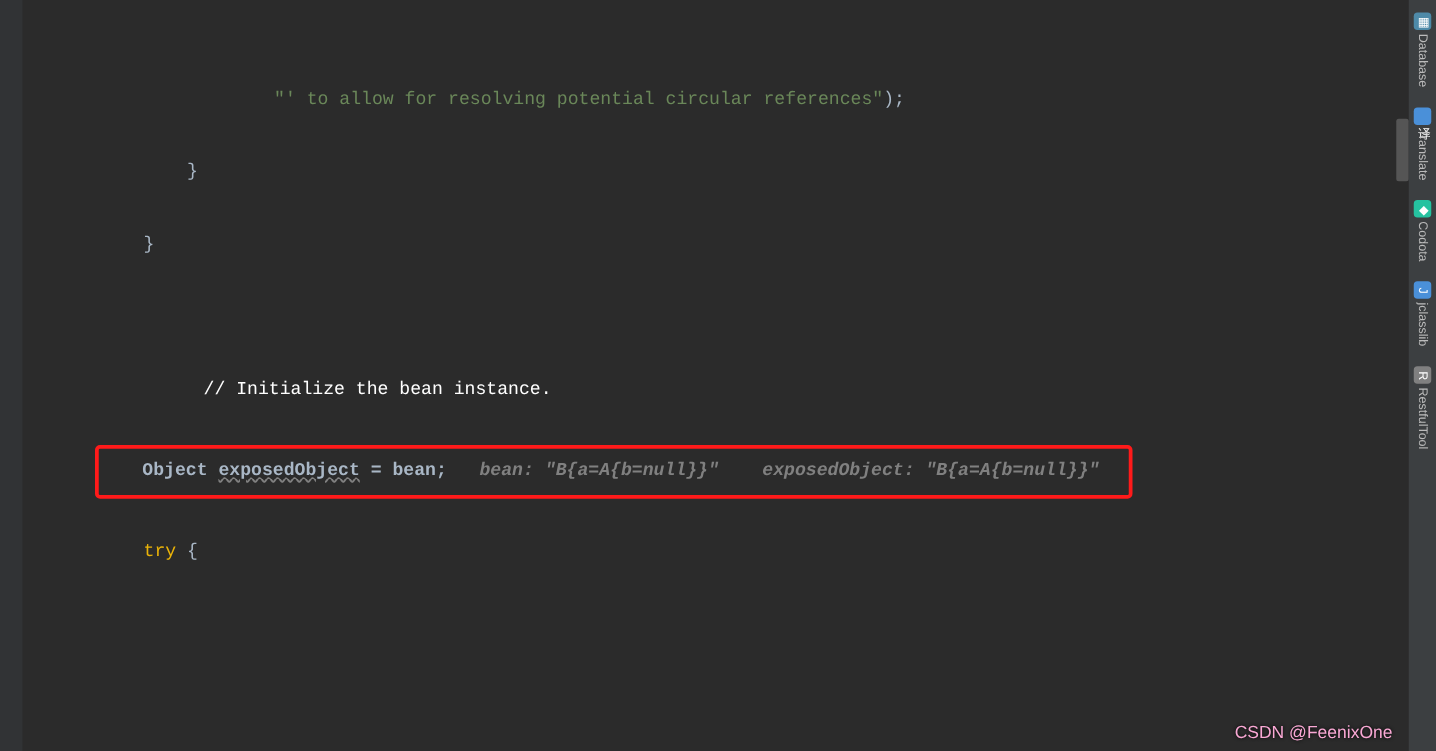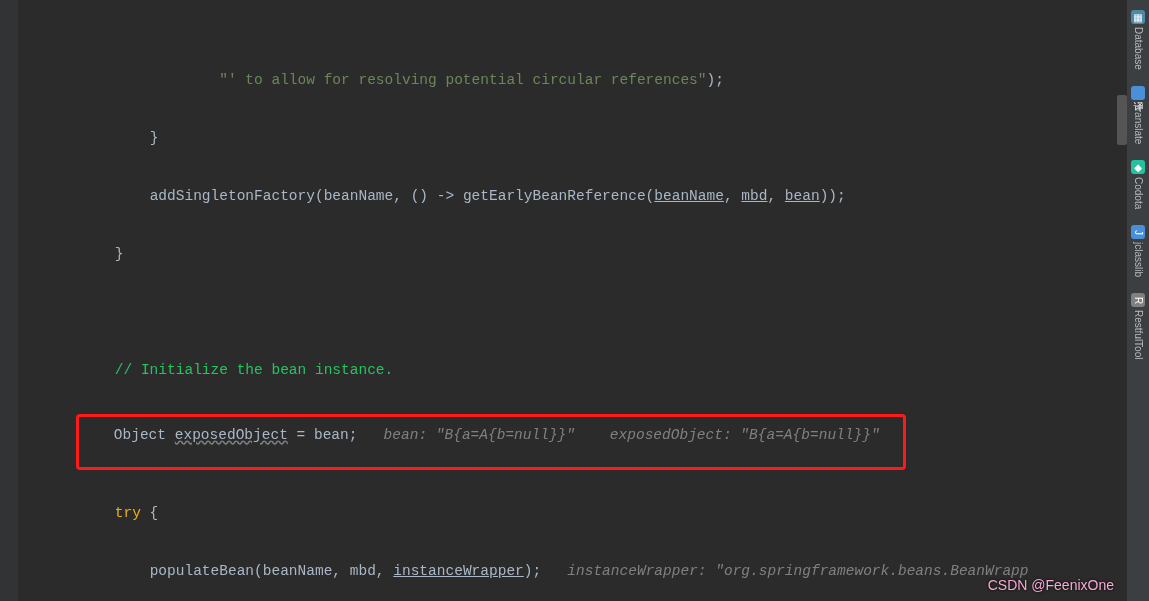--- a/index.html
+++ b/index.html
@@ -27,29 +27,30 @@
     height: 100%;
     background: #313335;
   }
   .code-area {
     padding-left: 60px;
   }
   .str  { color: #6a8759; }      
   .kw   { color: #eab308; }      
   .u    { text-decoration: underline; text-decoration-color: #a9b7c6; }
   .uw   { text-decoration: underline wavy #808080; }
-  .cmt  { color: #22c55e; }
+  .cmt  { color: #ffffff; margin-left: 48px; }
   .hint { color: #808080; font-style: italic; }
   .plain{ color: #a9b7c6; }
   .redbox {
     border: 3px solid #ff1a1a;
     border-radius: 4px;
     display: inline-block;
-    padding: 4px 6px 17px 0;
+    padding: 4px 6px 4px 0;
     margin-left: -4px;
+    font-weight: bold;
   }
   .sidebar {
     position: absolute;
     right: 0;
     top: 0;
     width: 22px;
     height: 100%;
     background: #3c3f41;
     display: flex;
     flex-direction: column;
@@ -102,27 +103,25 @@
 </style>
 </head>
 <body>
 
 <div class="gutter"></div>
 
 <div class="editor">
 <div class="code-area">
 <div class="line">                <span class="str">"' to allow for resolving potential circular references"</span><span class="plain">);</span></div>
 <div class="line">        <span class="plain">}</span></div>
-<div class="line">        <span class="plain">addSingletonFactory(beanName, () -&gt; getEarlyBeanReference(</span><span class="u">beanName</span><span class="plain">, </span><span class="u">mbd</span><span class="plain">, </span><span class="u">bean</span><span class="plain">));</span></div>
 <div class="line">    <span class="plain">}</span></div>
 <div class="line">&nbsp;</div>
 <div class="line">    <span class="cmt">// Initialize the bean instance.</span></div>
 <div class="line"><span class="redbox">    <span class="plain">Object </span><span class="uw">exposedObject</span><span class="plain"> = bean;</span>   <span class="hint">bean: "B{a=A{b=null}}"</span>    <span class="hint">exposedObject: "B{a=A{b=null}}"</span>  </span></div>
 <div class="line">    <span class="kw">try</span><span class="plain"> {</span></div>
-<div class="line">        <span class="plain">populateBean(beanName, mbd, </span><span class="u">instanceWrapper</span><span class="plain">);</span>   <span class="hint">instanceWrapper: "org.springframework.beans.BeanWrapp</span></div>
 
 
 
 
 
 
 
 
 
 

